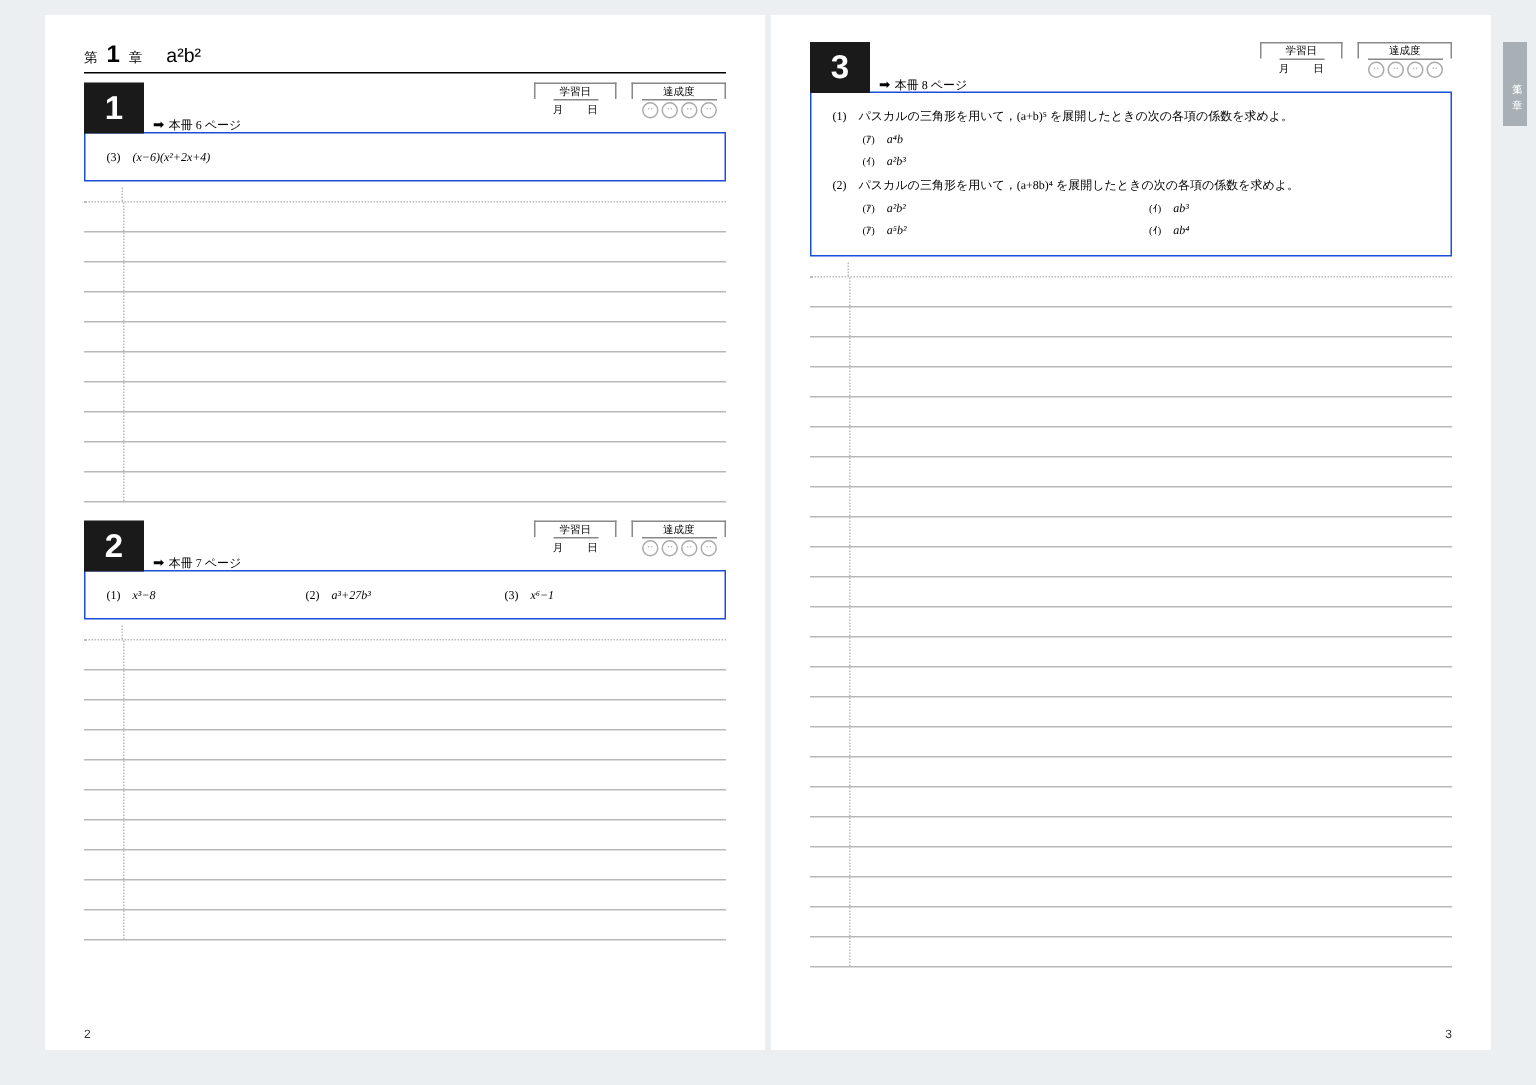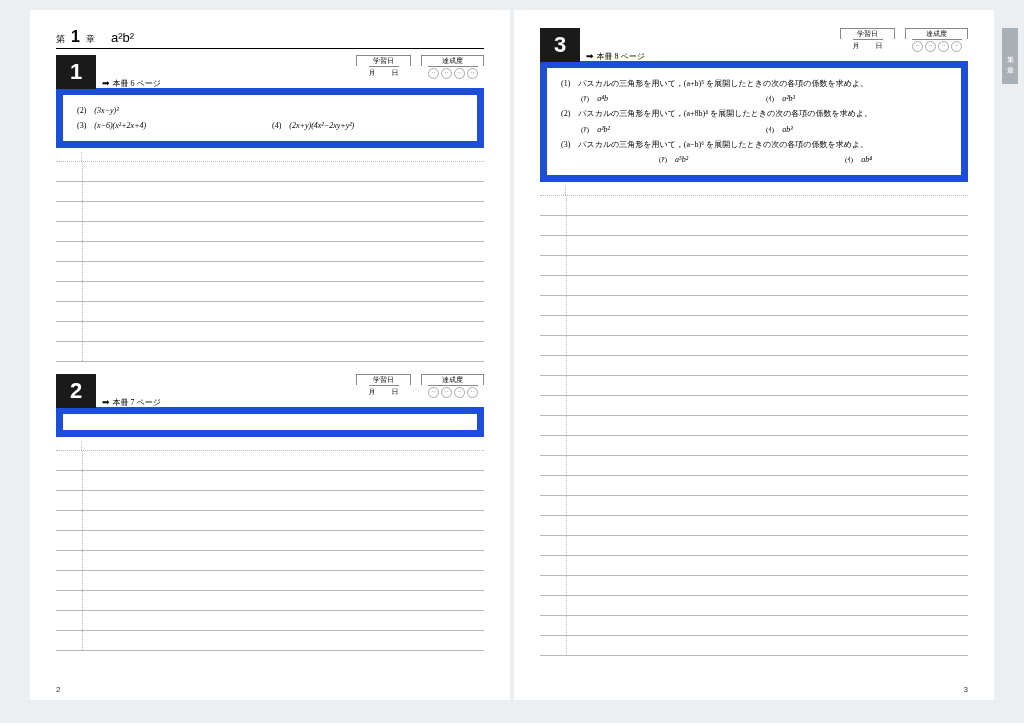--- a/index.html
+++ b/index.html
@@ -23,21 +23,21 @@
   .meta-top { position: absolute; right: 0; top: 0; display: flex; gap: 10px; font-size: 7px; }
   .meta-col { display: flex; flex-direction: column; align-items: center; }
   .meta-label { border-top: 0.5px solid #888; border-right: 0.5px solid #888; border-left: 0.5px solid #888; padding: 0 16px; font-size: 7px; }
   .meta-label2 { border-top: 0.5px solid #888; border-right: 0.5px solid #888; border-left: 0.5px solid #888; padding: 0 20px; font-size: 7px; text-align: right; }
   .date-row { display: flex; align-items: baseline; gap: 16px; font-size: 7px; border-top: 0.5px solid #888; padding-top: 1px; }
   .smile-row { display: flex; gap: 2px; border-top: 0.5px solid #888; padding-top: 1px; }
   .smile { width: 11px; height: 11px; border: 0.5px solid #aaa; border-radius: 50%; display:inline-block; position:relative; }
   .smile::before { content:""; position:absolute; width:1px;height:1px;background:#aaa; left:3px; top:3px; border-radius:50%; }
   .smile::after { content:""; position:absolute; width:1px;height:1px;background:#aaa; right:3px; top:3px; border-radius:50%; }
 
-  .prob-box { border: 7px solid #1d4ed8; margin-top: -1px; padding: 8px 10px 8px 14px; font-size: 8px; font-family: "MS Mincho", serif; line-height: 1.9; }
+  .prob-box { border: 1px solid #1d4ed8; margin-top: -1px; padding: 8px 10px 8px 14px; font-size: 8px; font-family: "MS Mincho", serif; line-height: 1.9; }
   .prob-row { display: flex; }
   .prob-row .c { width: 50%; }
   .idx { font-family: serif; }
   .kana { font-size: 7px; }
   .math { font-family: "Cambria Math", "STIXGeneral", serif; font-style: italic; }
 
   .ruled { margin-top: 4px; }
   .rline { height: 20px; border-bottom: 0.5px solid #b8b8b8; position: relative; }
   .rline.sep::before { content:""; position:absolute; left:26px; top:0; bottom:0; border-left: 0.5px dotted #bbb; }
   .top-note { height: 10px; border-bottom: 0.5px dotted #bbb; display:flex; }
@@ -81,25 +81,23 @@
         </div>
       </div>
       <div class="pnum-box">1</div>
       <div class="ref">
           <span class="arrow">➡</span>
           <span>本冊 6 ページ</span>
         </div>
     </div>
     <div class="prob-box">
       <div class="prob-row">
-        <div class="c"><span class="idx">(2)</span>　<span class="math">(3x−y)³</span></div>
       </div>
       <div class="prob-row">
         <div class="c"><span class="idx">(3)</span>　<span class="math">(x−6)(x²+2x+4)</span></div>
-        <div class="c"><span class="idx">(4)</span>　<span class="math">(2x+y)(4x²−2xy+y²)</span></div>
       </div>
     </div>
     <div class="ruled">
       <div class="top-note">
           <div class="a"></div>
         </div>
       <div class="rline sep"></div>
         <div class="rline sep"></div>
         <div class="rline sep"></div>
       <div class="rline sep"></div>
@@ -130,20 +128,25 @@
           </div>
         </div>
       </div>
       <div class="pnum-box">2</div>
       <div class="ref">
           <span class="arrow">➡</span>
           <span>本冊 7 ページ</span>
         </div>
     </div>
     <div class="prob-box">
+      <div class="prob-row">
+        <div class="c" style="width:33%;"><span class="idx">(1)</span>　<span class="math">x³−8</span></div>
+        <div class="c" style="width:33%;"><span class="idx">(2)</span>　<span class="math">a³+27b³</span></div>
+        <div class="c" style="width:33%;"><span class="idx">(3)</span>　<span class="math">x⁶−1</span></div>
+      </div>
     </div>
     <div class="ruled">
       <div class="top-note">
           <div class="a"></div>
         </div>
       <div class="rline sep"></div>
         <div class="rline sep"></div>
         <div class="rline sep"></div>
       <div class="rline sep"></div>
         <div class="rline sep"></div>
@@ -177,31 +180,30 @@
         </div>
       </div>
       <div class="pnum-box">3</div>
       <div class="ref">
           <span class="arrow">➡</span>
           <span>本冊 8 ページ</span>
         </div>
     </div>
     <div class="prob-box">
       <div><span class="idx">(1)</span>　<span>パスカルの三角形を用いて，(a+b)⁵ を展開したときの次の各項の係数を求めよ。</span></div>
-      <div class="prob-row" style="padding-left:20px;">
+      <div class="prob-row" style="padding-left:20px;flex-direction:column;">
         <div class="c"><span class="kana">(ｱ)</span>　<span class="math">a⁴b</span></div>
         <div class="c"><span class="kana">(ｲ)</span>　<span class="math">a²b³</span></div>
       </div>
       <div><span class="idx">(2)</span>　<span>パスカルの三角形を用いて，(a+8b)⁴ を展開したときの次の各項の係数を求めよ。</span></div>
       <div class="prob-row" style="padding-left:20px;align-items:center;">
         <div class="c"><span class="kana">(ｱ)</span>　<span class="math">a²b²</span></div>
         <div class="c"><span class="kana">(ｲ)</span>　<span class="math">ab³</span></div>
       </div>
-      <div><span class="idx">(3)</span>　<span>パスカルの三角形を用いて，(a−b)⁶ を展開したときの次の各項の係数を求めよ。</span></div>
-      <div class="prob-row" style="padding-left:20px;text-align:center;">
+      <div class="prob-row" style="padding-left:20px;">
         <div class="c"><span class="kana">(ｱ)</span>　<span class="math">a⁵b²</span></div>
         <div class="c"><span class="kana">(ｲ)</span>　<span class="math">ab⁴</span></div>
       </div>
     </div>
     <div class="ruled">
       <div class="top-note">
           <div class="a"></div>
         </div>
       <div class="rline sep"></div>
         <div class="rline sep"></div>

